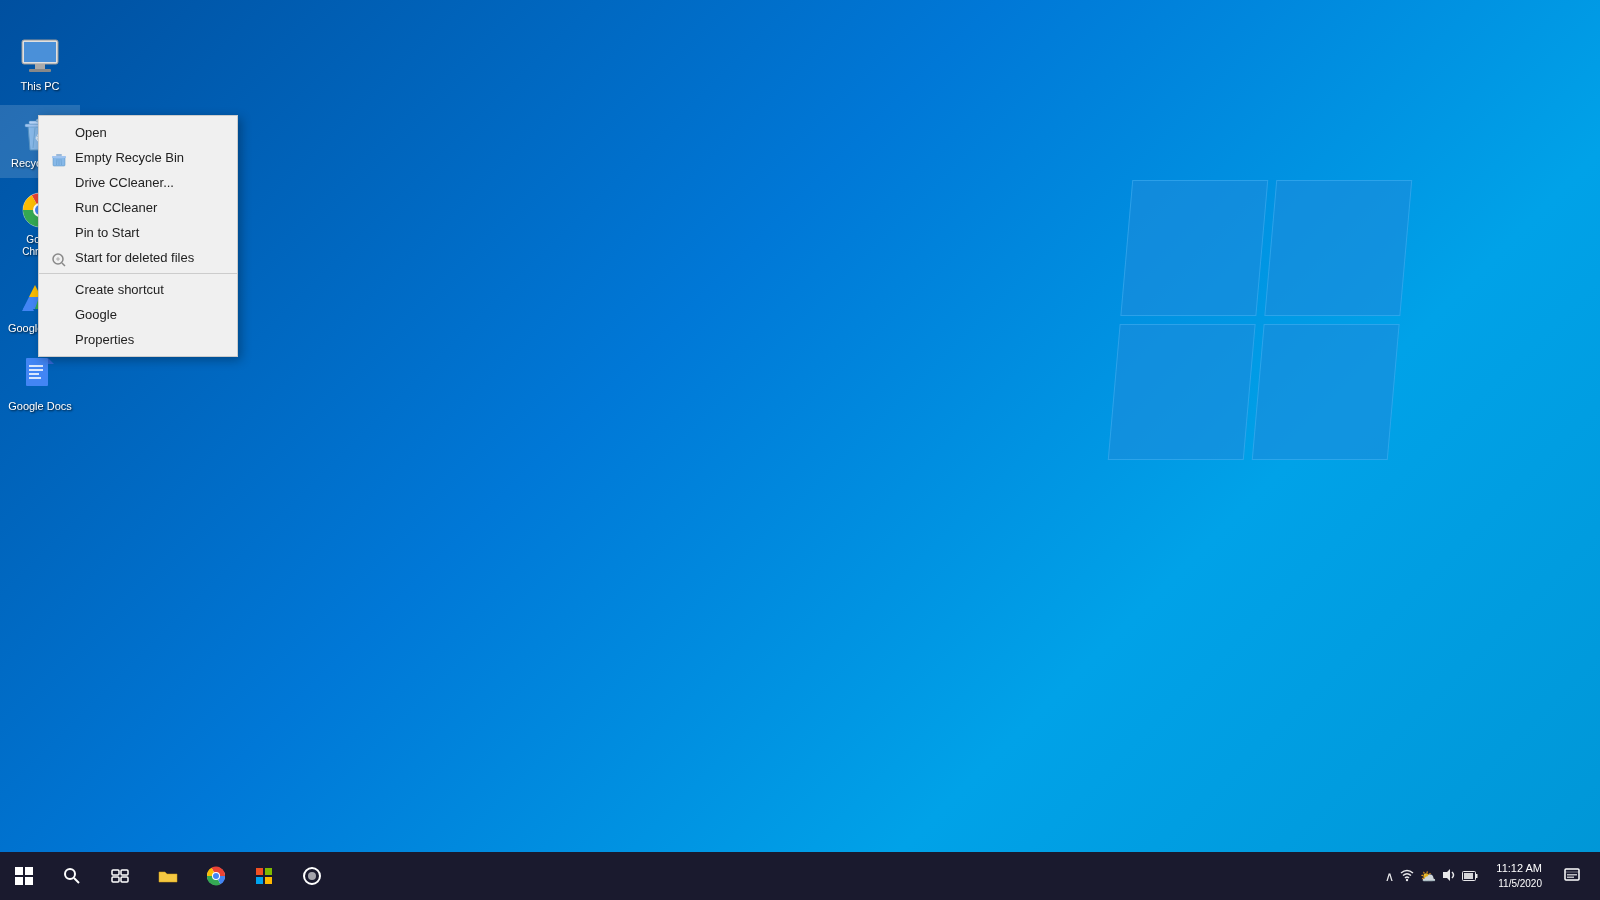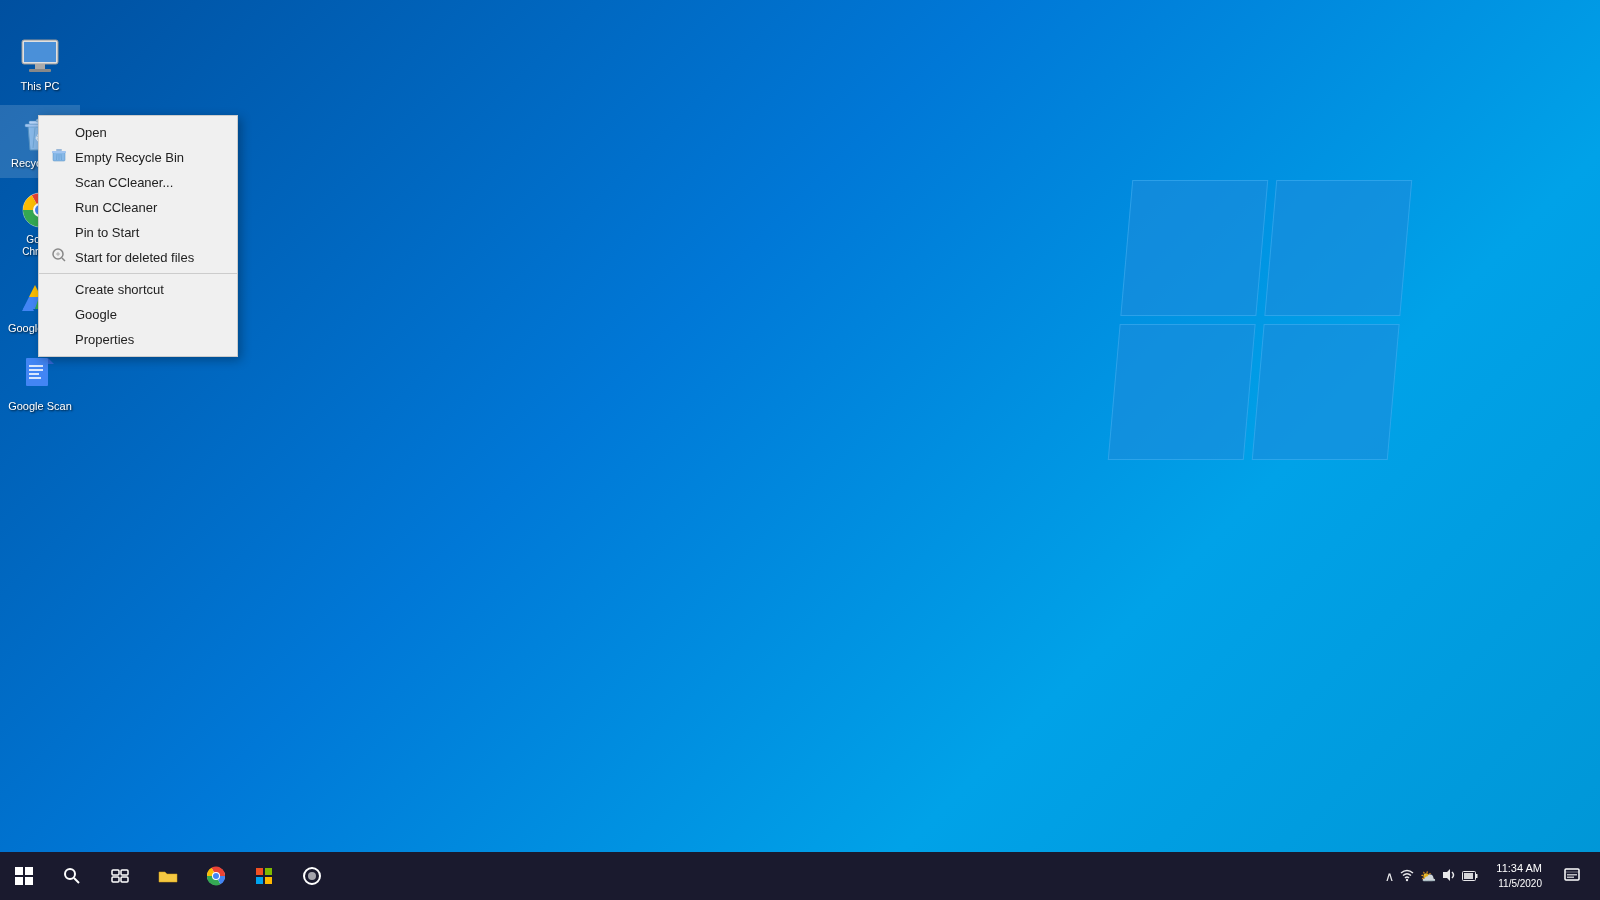--- a/index.html
+++ b/index.html
@@ -84,21 +84,21 @@
       width: 200px;
       background: #f0f0f0;
       border: 1px solid #ccc;
       box-shadow: 3px 3px 10px rgba(0,0,0,0.3);
       z-index: 1000;
       padding: 4px 0;
     }
 
     .context-menu-item {
       display: flex;
-      align-items: flex-end;
+      align-items: flex-start;
       padding: 5px 16px 5px 36px;
       font-size: 13px;
       color: #222;
       cursor: pointer;
       position: relative;
       white-space: nowrap;
     }
 
     .context-menu-item .item-icon {
       position: absolute;
@@ -279,21 +279,21 @@
       <div class="icon-img">
         <svg width="30" height="38" viewBox="0 0 30 38">
           <rect x="1" y="1" width="22" height="28" rx="1" fill="#4285f4"></rect>
           <polygon points="23,1 29,7 23,7" fill="#3367d6"></polygon>
           <rect x="4" y="8" width="14" height="2" fill="white" opacity="0.8"></rect>
           <rect x="4" y="12" width="14" height="2" fill="white" opacity="0.8"></rect>
           <rect x="4" y="16" width="10" height="2" fill="white" opacity="0.8"></rect>
           <rect x="4" y="20" width="12" height="2" fill="white" opacity="0.8"></rect>
         </svg>
       </div>
-      <span class="icon-label">Google Scan</span>
+      <span class="icon-label">Google Docs</span>
     </div>
 
   </div>
 
   <div class="context-menu">
 
     <div class="context-menu-item">
       <span>Open</span>
     </div>
 
@@ -305,21 +305,21 @@
           <rect x="5" y="2" width="6" height="2" rx="1" fill="#9ab8d8"></rect>
           <line x1="6" y1="7" x2="5.5" y2="13" stroke="#5590c0" stroke-width="0.7" opacity="0.6"></line>
           <line x1="8" y1="7" x2="8" y2="13" stroke="#5590c0" stroke-width="0.7" opacity="0.6"></line>
           <line x1="10" y1="7" x2="10.5" y2="13" stroke="#5590c0" stroke-width="0.7" opacity="0.6"></line>
         </svg>
       </span>
       <span>Empty Recycle Bin</span>
     </div>
 
     <div class="context-menu-item">
-      <span>Scan CCleaner...</span>
+      <span>Drive CCleaner...</span>
     </div>
 
     <div class="context-menu-item">
       <span>Run CCleaner</span>
     </div>
 
     <div class="context-menu-item">
       <span>Pin to Start</span>
     </div>
 
@@ -435,21 +435,21 @@
         <span class="tray-icon">
           <svg width="16" height="10" viewBox="0 0 16 10">
             <rect x="0.5" y="0.5" width="13" height="9" rx="1" fill="none" stroke="white" stroke-width="1"></rect>
             <rect x="13.5" y="3" width="2" height="4" rx="0.5" fill="white"></rect>
             <rect x="2" y="2" width="9" height="6" fill="white" opacity="0.9"></rect>
           </svg>
         </span>
       </div>
 
       <div class="taskbar-clock">
-        <div>11:34 AM</div>
+        <div>11:12 AM</div>
         <div style="font-size:10px;text-align:right;">11/5/2020</div>
       </div>
 
       <div class="taskbar-btn" style="width:40px;">
         <svg width="16" height="16" viewBox="0 0 16 16">
           <rect x="1" y="1" width="14" height="11" rx="1" fill="none" stroke="white" stroke-width="1.5"></rect>
           <line x1="1" y1="4" x2="15" y2="4" stroke="white" stroke-width="0.8" opacity="0.5"></line>
           <rect x="3" y="6" width="10" height="1.5" fill="white" opacity="0.7"></rect>
           <rect x="3" y="8.5" width="7" height="1.5" fill="white" opacity="0.7"></rect>
         </svg>

